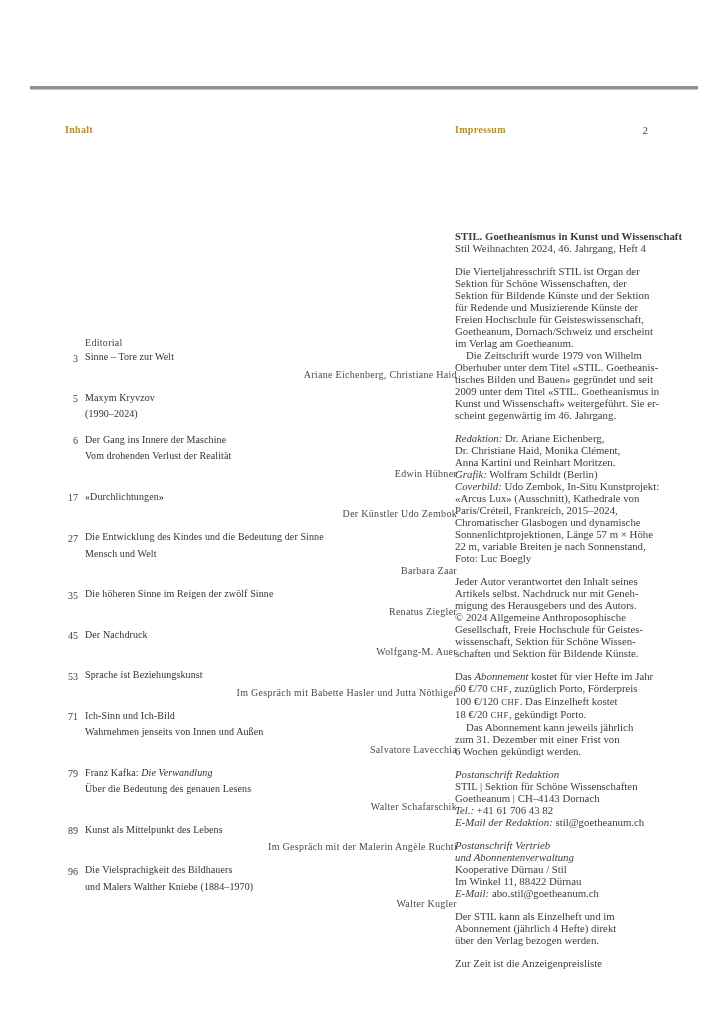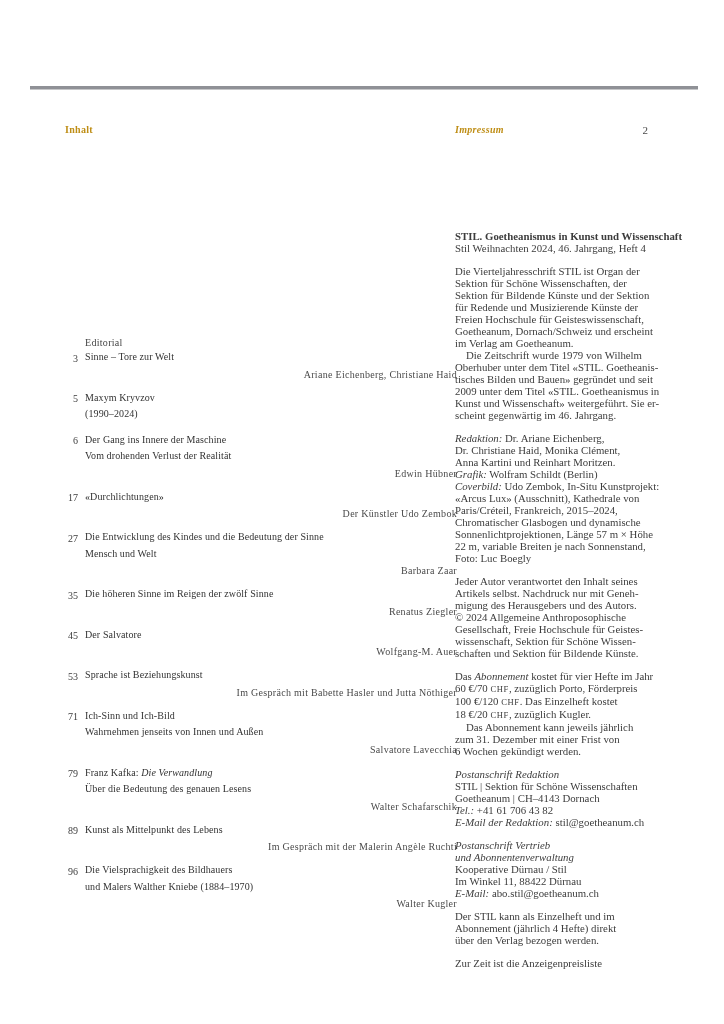--- a/index.html
+++ b/index.html
@@ -6,21 +6,21 @@
   body{width:724px;height:1024px;position:relative;overflow:hidden;
        font-family:"Liberation Serif","DejaVu Serif",serif;-webkit-font-smoothing:antialiased;}
   .page{position:absolute;inset:0;background:#fff;overflow:hidden;}
 
   .top-rule{position:absolute;left:30px;top:86px;width:668px;height:3px;
             background:#8f9196;border-bottom:1px solid #c6c7c9;}
 
   .hdr{position:absolute;top:124px;font-size:10px;font-weight:bold;
        letter-spacing:.3px;color:var(--accent,#bf8e16);}
   .hdr-inhalt{left:65px;}
-  .hdr-impressum{left:455px;font-style:italic;}
+  .hdr-impressum{left:455px;}
   .pagenum{position:absolute;top:124px;left:600px;width:48px;text-align:right;
            font-size:11px;color:#4a4a4a;}
 
   
   .toc{position:absolute;left:61px;top:336px;width:396px;color:#333;}
   .toc-entry{position:relative;margin-bottom:9px;padding-left:24px;white-space:nowrap;}
   .toc-label{font-size:10px;line-height:13px;color:#454545;letter-spacing:.3px;}
   .toc-body{position:relative;}
   .toc-num{position:absolute;left:-24px;top:3.5px;width:17px;text-align:right;
            font-size:10px;color:#3c3c3c;}
@@ -87,21 +87,21 @@
       <div class="toc-entry">
         <div class="toc-body">
           <span class="toc-num">35</span>
           <div class="toc-title-line"><span>Die höheren Sinne im Reigen der zwölf Sinne</span></div>
           <div class="toc-byline">Renatus Ziegler</div>
         </div>
       </div>
       <div class="toc-entry">
         <div class="toc-body">
           <span class="toc-num">45</span>
-          <div class="toc-title-line"><span>Der Salvatore</span></div>
+          <div class="toc-title-line"><span>Der Nachdruck</span></div>
           <div class="toc-byline">Wolfgang-M. Auer</div>
         </div>
       </div>
       <div class="toc-entry">
         <div class="toc-body">
           <span class="toc-num">53</span>
           <div class="toc-title-line"><span>Sprache ist Beziehungskunst</span></div>
           <div class="toc-byline">Im Gespräch mit Babette Hasler und Jutta Nöthiger</div>
         </div>
       </div>
@@ -176,21 +176,21 @@
         <div class="imp-line"><span>migung des Herausgebers und des Autors.</span></div>
         <div class="imp-line"><span>© 2024 Allgemeine Anthroposophische</span></div>
         <div class="imp-line"><span>Gesellschaft, Freie Hochschule für Geistes-</span></div>
         <div class="imp-line"><span>wissenschaft, Sektion für Schöne Wissen-</span></div>
         <div class="imp-line"><span>schaften und Sektion für Bildende Künste.</span></div>
       </div>
       <div class="imp-block">
         <div class="imp-line"><span>Das </span><i>Abonnement</i><span> kostet für vier Hefte im Jahr</span></div>
         <div class="imp-line"><span>60 €/70 </span><span class="sc">CHF</span><span>, zuzüglich Porto, Förderpreis</span></div>
         <div class="imp-line"><span>100 €/120 </span><span class="sc">CHF</span><span>. Das Einzelheft kostet</span></div>
-        <div class="imp-line"><span>18 €/20 </span><span class="sc">CHF</span><span>, zuzüglich Kugler.</span></div>
+        <div class="imp-line"><span>18 €/20 </span><span class="sc">CHF</span><span>, gekündigt Porto.</span></div>
         <div class="imp-line indent"><span>Das Abonnement kann jeweils jährlich</span></div>
         <div class="imp-line"><span>zum 31. Dezember mit einer Frist von</span></div>
         <div class="imp-line"><span>6 Wochen gekündigt werden.</span></div>
       </div>
       <div class="imp-block">
         <div class="imp-line"><i>Postanschrift Redaktion</i></div>
         <div class="imp-line"><span>STIL | Sektion für Schöne Wissenschaften</span></div>
         <div class="imp-line"><span>Goetheanum | CH–4143 Dornach</span></div>
         <div class="imp-line"><i>Tel.:</i><span> +41 61 706 43 82</span></div>
         <div class="imp-line"><i>E-Mail der Redaktion:</i><span> stil@goetheanum.ch</span></div>

